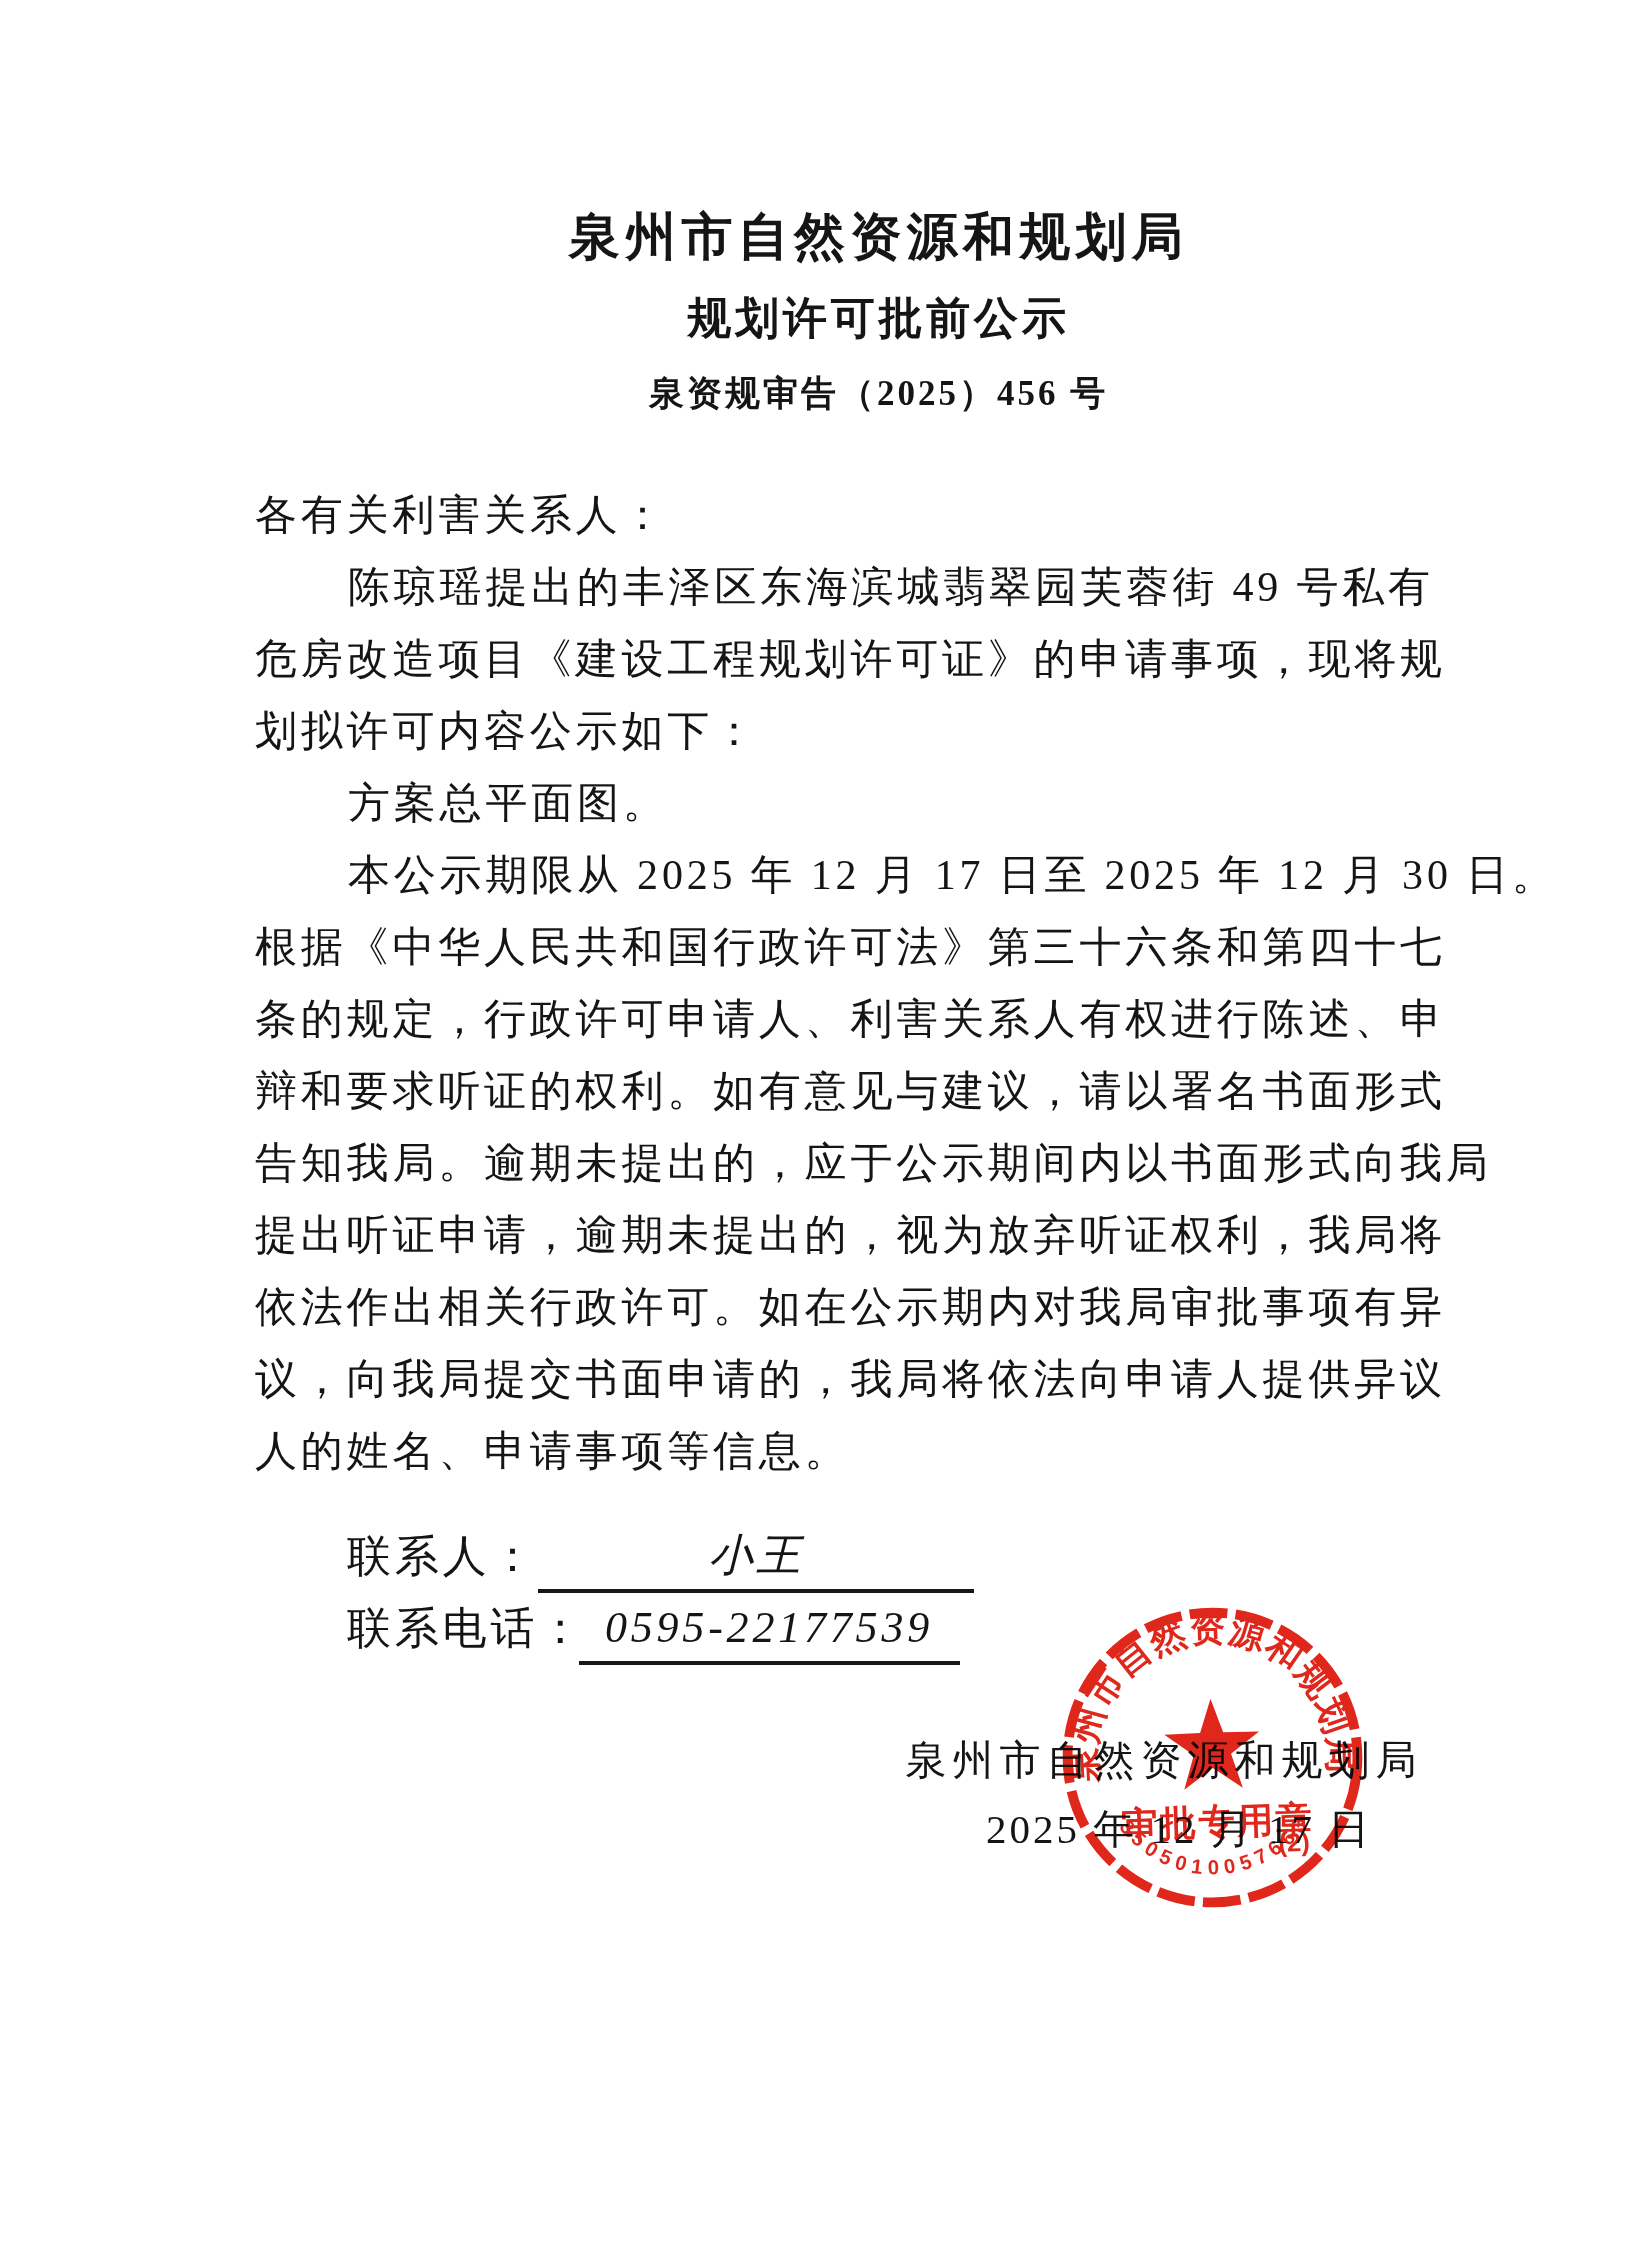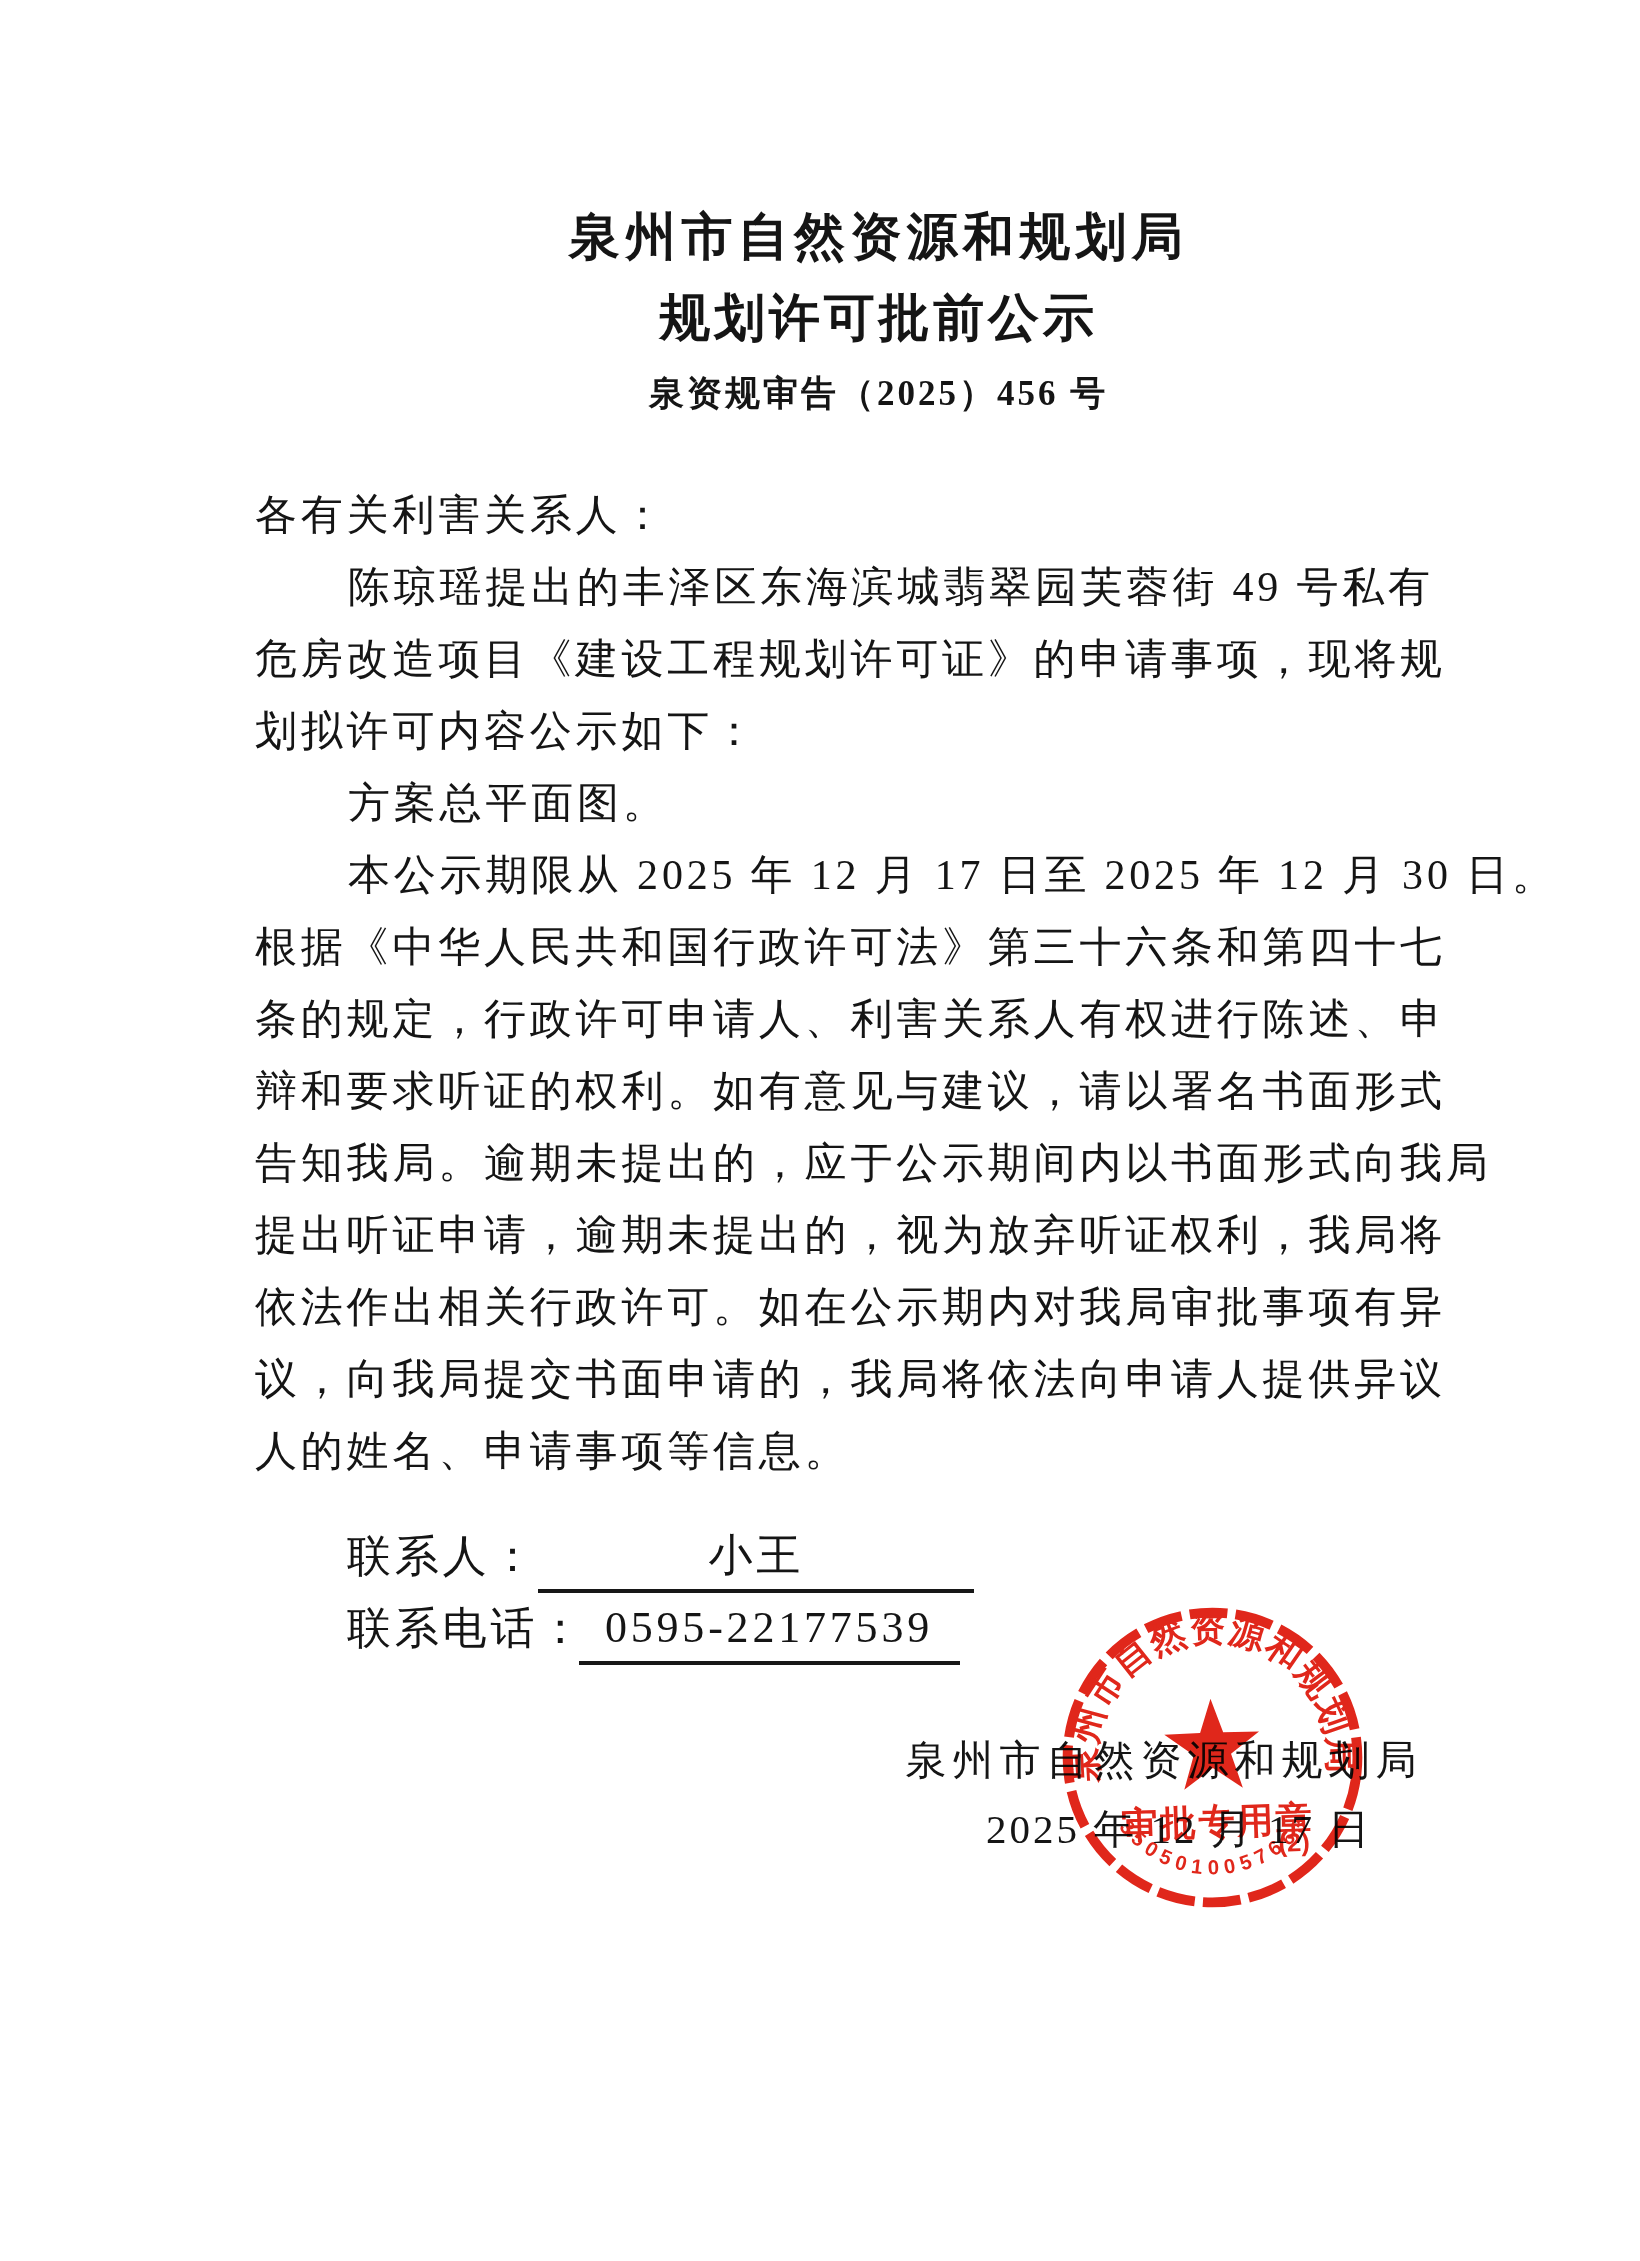--- a/index.html
+++ b/index.html
@@ -31,21 +31,21 @@
     line-height: 63px;
     white-space: nowrap;
   }
   .title-line2 {
     position: absolute;
     left: 0; width: 100%;
     top: 286px;
     text-align: center;
     font-family: "Liberation Sans", "DejaVu Sans", sans-serif;
     font-weight: bold;
-    font-size: 51px;
+    font-size: 44px;
     letter-spacing: 3.8px;
     line-height: 63px;
     white-space: nowrap;
   }
   .doc-number {
     position: absolute;
     left: 0; width: 100%;
     top: 371px;
     text-align: center;
     font-weight: bold;
@@ -75,20 +75,21 @@
   }
   .contact-row { height: 72px; white-space: nowrap; }
   .contact-label { display: inline-block; vertical-align: bottom; }
   .u-line {
     display: inline-block;
     vertical-align: bottom;
     border-bottom: 4.5px solid #171717;
     text-align: center;
     height: 66px;
     line-height: 66px;
+    font-style: italic;
   }
   .u-person { width: 436px; }
   .u-phone  { width: 381px; margin-left: -7.5px; }
   .signature-block {
     position: absolute;
     right: 216px;
     top: 1726px;
     width: 520px;
     text-align: center;
     font-size: 41px;

